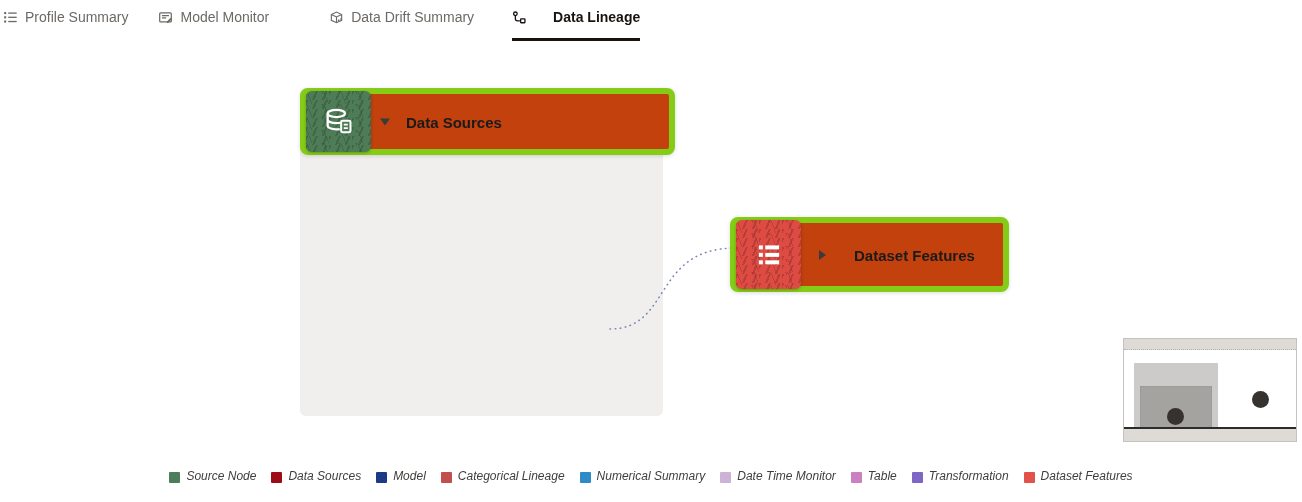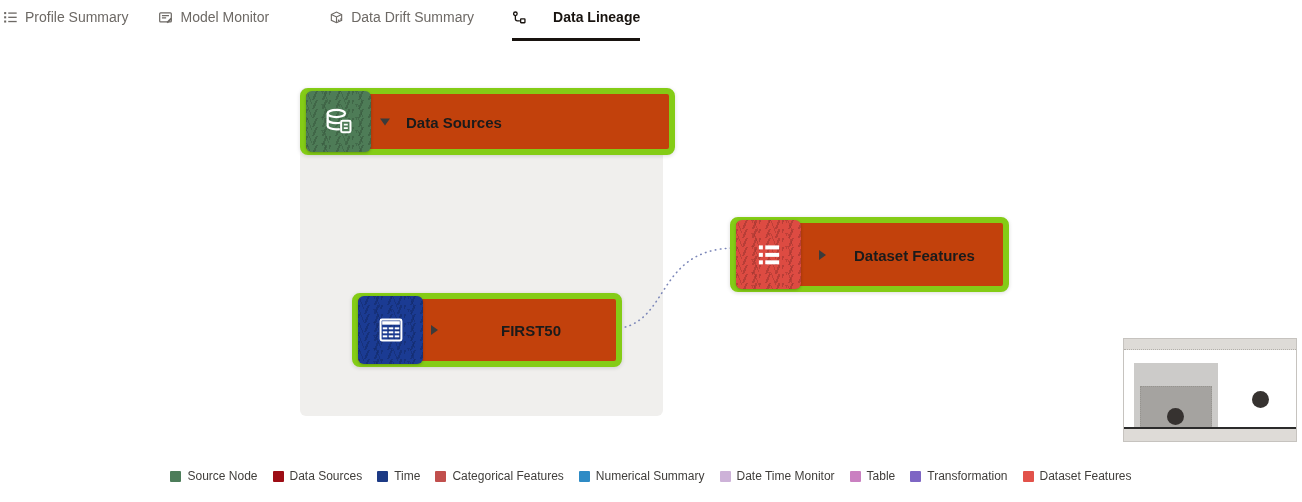--- a/index.html
+++ b/index.html
@@ -49,21 +49,21 @@
   .mm-band.bottom{bottom:0;height:12px;border-top:2px solid #2b2b2b;}
   .mm-rect-outer{position:absolute;left:10px;top:14px;width:84px;height:76px;background:#cccbc9;}
   .mm-rect-inner{position:absolute;left:16px;top:37px;width:72px;height:46px;background:#a5a3a0;border:1px dotted #96948f;box-sizing:border-box;}
   .mm-dot{position:absolute;width:17px;height:17px;border-radius:50%;background:#363230;}
   .mm-dot.d1{left:43px;top:60px;}
   .mm-dot.d2{left:128px;top:43px;}
 
   
   .legend{position:absolute;left:0;right:0;top:469px;display:flex;justify-content:center;
         align-items:center;gap:15px;font-size:12px;color:#403e3b;}
-  .legend-item{display:flex;align-items:center;gap:6px;white-space:nowrap;}
+  .legend-item{display:flex;align-items:flex-end;gap:6px;white-space:nowrap;font-style:italic;}
   .swatch{width:11px;height:11px;border-radius:1px;display:inline-block;}
 </style>
 </head>
 <body>
 
 <div class="stage">
 
   <div class="tabbar">
     <div class="tab">
       <span class="ticon">
@@ -127,41 +127,20 @@
           <path d="M3.5 10.2c0 1.5 2.9 2.7 6.5 2.7 1.1 0 2.2-.12 3.1-.33"></path>
           <rect x="13.6" y="11" width="7" height="8.6" rx="1" fill="#4e7c57" stroke="#fff" stroke-width="1.5"></rect>
           <path d="M15.6 14h3M15.6 16.6h3" stroke-width="1.3"></path>
         </svg>
       </div>
       <span class="caret down" style="left:74px"></span>
       <span class="nlabel" style="left:100px">Data Sources</span>
     </div>
 
 
-    <div class="node node-f50">
-      <div class="tile" style="background-color: rgb(27, 59, 147);">
-        <svg viewBox="0 0 24 24" width="32" height="32" fill="none" stroke="#fff" stroke-width="1.5">
-          <rect x="4.2" y="4.2" width="15.6" height="15.6" rx="1"></rect>
-          <rect x="5.4" y="5.4" width="13.2" height="2.6" fill="#fff" stroke="none"></rect>
-          <g fill="#fff" stroke="none">
-            <rect x="5.8" y="10" width="3.4" height="1.5"></rect>
-              <rect x="10.3" y="10" width="3.4" height="1.5"></rect>
-              <rect x="14.8" y="10" width="3.4" height="1.5"></rect>
-            <rect x="5.8" y="13" width="3.4" height="1.5"></rect>
-              <rect x="10.3" y="13" width="3.4" height="1.5"></rect>
-              <rect x="14.8" y="13" width="3.4" height="1.5"></rect>
-            <rect x="5.8" y="16" width="3.4" height="1.5"></rect>
-              <rect x="10.3" y="16" width="3.4" height="1.5"></rect>
-              <rect x="14.8" y="16" width="3.4" height="1.5"></rect>
-          </g>
-        </svg>
-      </div>
-      <span class="caret right" style="left:73px"></span>
-      <span class="nlabel" style="left:143px">FIRST50</span>
-    </div>
 
     <div class="node node-dsf">
       <div class="tile" style="background-color: rgb(221, 75, 66);">
         <svg viewBox="0 0 24 24" width="32" height="32" fill="#fff">
           <rect x="4.4" y="4.8" width="3" height="3"></rect>
             <rect x="9.2" y="4.8" width="10.4" height="3"></rect>
           <rect x="4.4" y="10.4" width="3" height="3"></rect>
             <rect x="9.2" y="10.4" width="10.4" height="3"></rect>
           <rect x="4.4" y="16" width="3" height="3"></rect>
             <rect x="9.2" y="16" width="10.4" height="3"></rect>
@@ -185,25 +164,25 @@
     <span class="legend-item">
         <span class="swatch" style="background-color: rgb(77, 125, 90);"></span>
         <span>Source Node</span>
       </span>
     <span class="legend-item">
         <span class="swatch" style="background-color: rgb(157, 13, 21);"></span>
         <span>Data Sources</span>
       </span>
     <span class="legend-item">
         <span class="swatch" style="background-color: rgb(28, 58, 133);"></span>
-        <span>Time</span>
+        <span>Model</span>
       </span>
     <span class="legend-item">
         <span class="swatch" style="background-color: rgb(193, 79, 77);"></span>
-        <span>Categorical Features</span>
+        <span>Categorical Lineage</span>
       </span>
     <span class="legend-item">
         <span class="swatch" style="background-color: rgb(46, 139, 197);"></span>
         <span>Numerical Summary</span>
       </span>
     <span class="legend-item">
         <span class="swatch" style="background-color: rgb(205, 178, 216);"></span>
         <span>Date Time Monitor</span>
       </span>
     <span class="legend-item">

